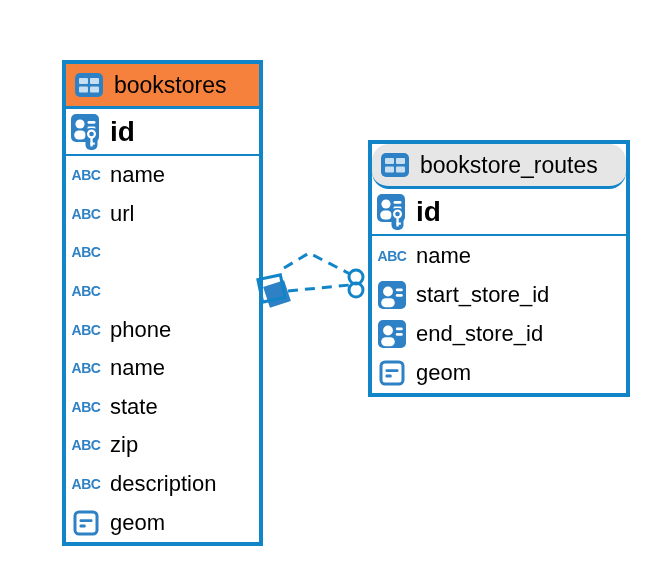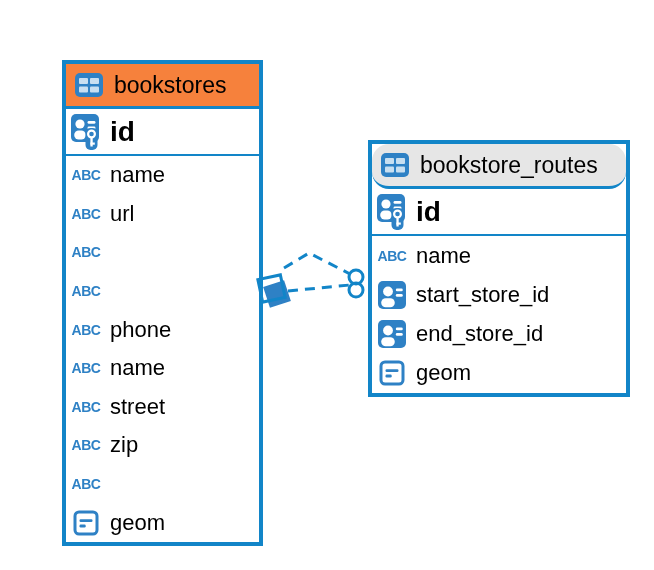--- a/index.html
+++ b/index.html
@@ -93,32 +93,33 @@
       <div class="row">
         <span class="icon-box">
             <span class="abc">ABC</span>
           </span>
         <span class="col-label">name</span>
       </div>
       <div class="row">
         <span class="icon-box">
             <span class="abc">ABC</span>
           </span>
-        <span class="col-label">street</span>
+        <span class="col-label">state</span>
       </div>
       <div class="row">
         <span class="icon-box">
             <span class="abc">ABC</span>
           </span>
         <span class="col-label">zip</span>
       </div>
       <div class="row">
         <span class="icon-box">
             <span class="abc">ABC</span>
           </span>
+        <span class="col-label">description</span>
       </div>
       <div class="row">
         <span class="icon-box">
           <svg width="26" height="26" viewBox="0 0 26 26">
             <rect class="ic-stroke" x="2" y="2" width="22" height="22" rx="4" fill="#fff" stroke-width="3"></rect>
             <rect class="ic-fill" x="6.5" y="9.2" width="13" height="2.8" rx="1.2"></rect>
             <rect class="ic-fill" x="6.5" y="14.6" width="6.2" height="2.8" rx="1.2"></rect>
           </svg>
         </span>
         <span class="col-label">geom</span>

